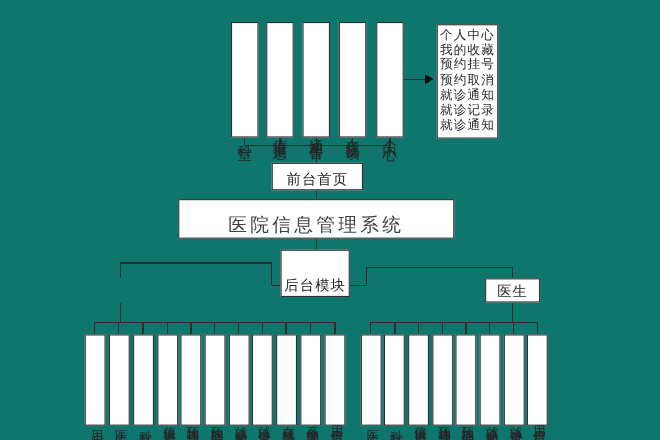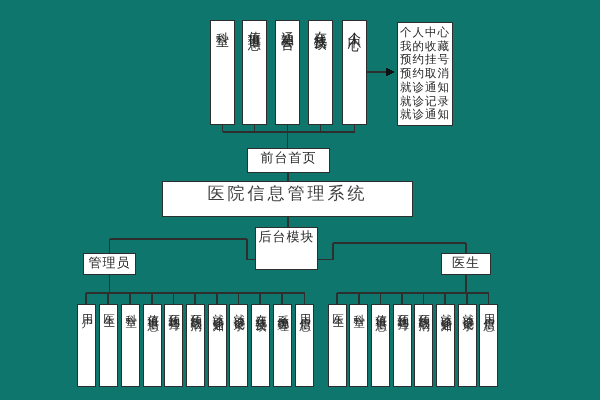--- a/index.html
+++ b/index.html
@@ -17,21 +17,21 @@
     left: 0; top: 0;
     width: 600px; height: 400px;
     z-index: 0;
   }
   .node {
     position: absolute;
     box-sizing: border-box;
     background: #ffffff;
     border: 1.5px solid #2e2e2e;
     display: flex;
-    align-items: flex-start;
+    align-items: flex-end;
     justify-content: center;
     z-index: 1;
   }
   .vtext {
     writing-mode: vertical-rl;
     text-orientation: upright;
     line-height: 1;
     letter-spacing: 2px;
     font-size: 13px;
     color: #262626;
@@ -144,23 +144,20 @@
   <div class="node" style="left:247px;top:148px;width:83px;height:25px">
     <span class="htext">前台首页</span>
   </div>
   <div class="node" style="left:162px;top:181px;width:251px;height:36px">
     <span class="htext title-node">医院信息管理系统</span>
   </div>
   <div class="node" style="left:255px;top:227px;width:63px;height:43px">
     <span class="htext">后台模块</span>
   </div>
 
-  <div class="node" style="left:83px;top:253px;width:53px;height:22px">
-    <span class="htext">管理员</span>
-  </div>
   <div class="node" style="left:441px;top:253px;width:50px;height:22px">
     <span class="htext">医生</span>
   </div>
 
   <div class="node" style="left:77px;top:304px;width:19px;height:83px">
     <span class="vtext small">用户</span>
   </div>
   <div class="node" style="left:99px;top:304px;width:19px;height:83px">
     <span class="vtext small">医生</span>
   </div>

